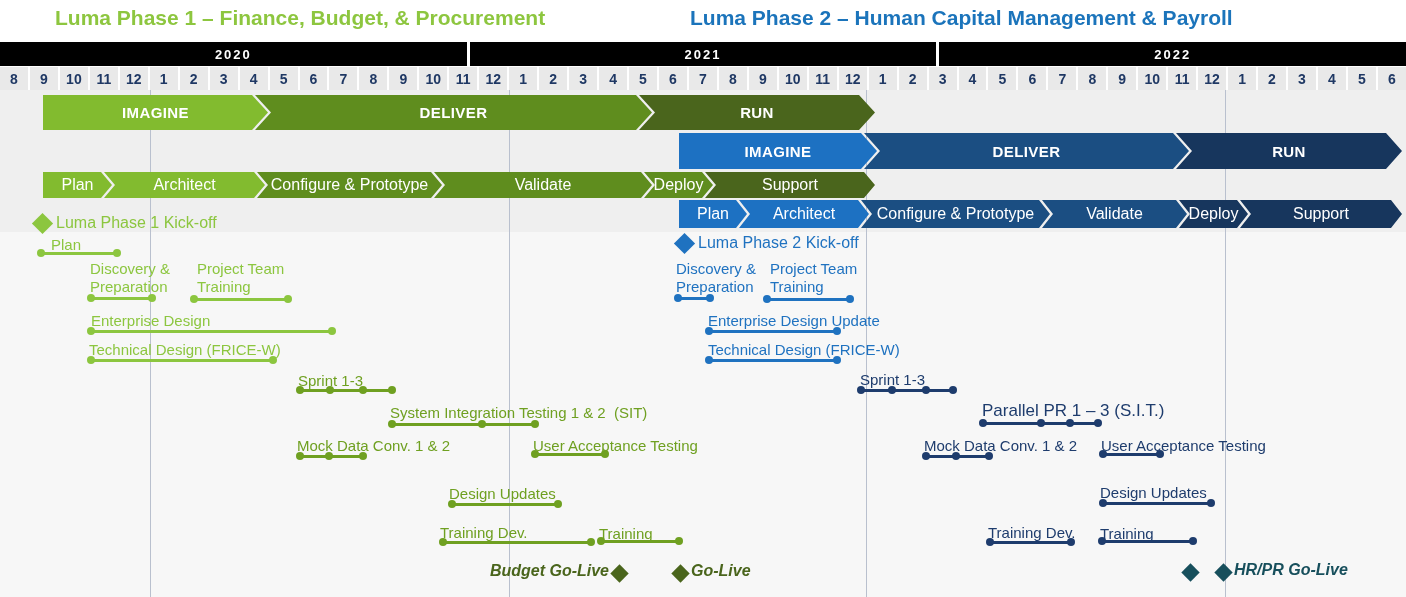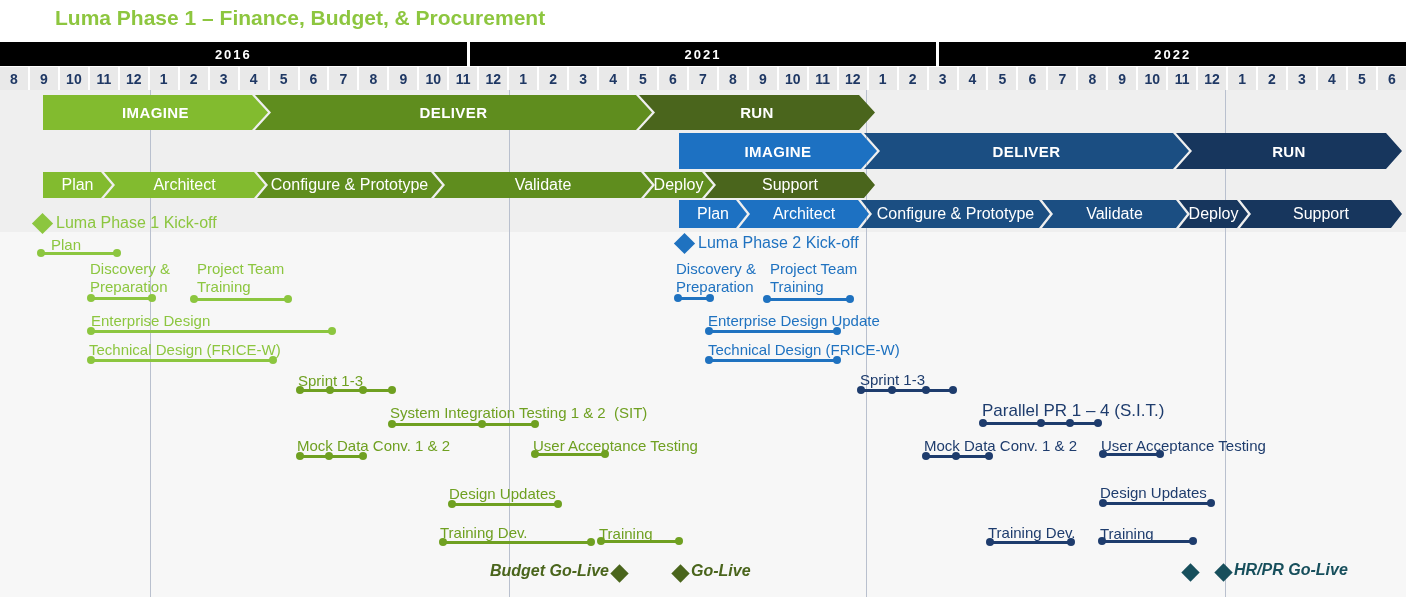--- a/index.html
+++ b/index.html
@@ -31,22 +31,23 @@
   .mslabel { position:absolute; font-size:16px; font-weight:bold; font-style:italic; white-space:nowrap; }
   .diamond { position:absolute; transform:rotate(45deg); }
 </style>
 </head>
 <body>
 
 <div id="canvas">
   <div class="strip" id="strip-rows"></div>
   <div class="strip" id="strip-tasks"></div>
   <div class="title" id="title1" style="left: 55px; color: rgb(141, 198, 63);">Luma Phase 1 – Finance, Budget, &amp; Procurement</div>
+  <div class="title" id="title2" style="left: 690px; color: rgb(27, 116, 187);">Luma Phase 2 – Human Capital Management &amp; Payroll</div>
   <div id="yearband">
-      <div class="yearcell" style="flex-grow: 12;">2016</div>
+      <div class="yearcell" style="flex-grow: 12;">2020</div>
       <div class="yearcell" style="flex-grow: 12;">2021</div>
       <div class="yearcell" style="flex-grow: 12;">2022</div>
     </div>
   <div id="monthband">
       <div class="monthcell">8</div>
       <div class="monthcell">9</div>
       <div class="monthcell">10</div>
       <div class="monthcell">11</div>
       <div class="monthcell">12</div>
       <div class="monthcell">1</div>
@@ -193,21 +194,21 @@
     <div class="tlabel" style="left: 708px; top: 341px; color: rgb(31, 114, 192);">Technical Design (FRICE-W)</div>
     <div class="tline" style="left: 709px; top: 359px; width: 128px; background: rgb(31, 114, 192);"></div>
     <div class="dot" style="left: 705px; top: 356px; background: rgb(31, 114, 192);"></div>
     <div class="dot" style="left: 833px; top: 356px; background: rgb(31, 114, 192);"></div>
     <div class="tlabel" style="left: 860px; top: 371px; color: rgb(30, 60, 109);">Sprint 1-3</div>
     <div class="tline" style="left: 861px; top: 389px; width: 92px; background: rgb(30, 60, 109);"></div>
     <div class="dot" style="left: 857px; top: 386px; background: rgb(30, 60, 109);"></div>
     <div class="dot" style="left: 888px; top: 386px; background: rgb(30, 60, 109);"></div>
     <div class="dot" style="left: 922px; top: 386px; background: rgb(30, 60, 109);"></div>
     <div class="dot" style="left: 949px; top: 386px; background: rgb(30, 60, 109);"></div>
-    <div class="tlabel" style="left: 982px; top: 401px; color: rgb(30, 60, 109); font-size: 17px;">Parallel PR 1 – 4 (S.I.T.)</div>
+    <div class="tlabel" style="left: 982px; top: 401px; color: rgb(30, 60, 109); font-size: 17px;">Parallel PR 1 – 3 (S.I.T.)</div>
     <div class="tline" style="left: 983px; top: 422px; width: 115px; background: rgb(30, 60, 109);"></div>
     <div class="dot" style="left: 979px; top: 419px; background: rgb(30, 60, 109);"></div>
     <div class="dot" style="left: 1037px; top: 419px; background: rgb(30, 60, 109);"></div>
     <div class="dot" style="left: 1066px; top: 419px; background: rgb(30, 60, 109);"></div>
     <div class="dot" style="left: 1094px; top: 419px; background: rgb(30, 60, 109);"></div>
     <div class="tlabel" style="left: 924px; top: 437px; color: rgb(30, 60, 109);">Mock Data Conv. 1 &amp; 2</div>
     <div class="tline" style="left: 926px; top: 455px; width: 63px; background: rgb(30, 60, 109);"></div>
     <div class="dot" style="left: 922px; top: 452px; background: rgb(30, 60, 109);"></div>
     <div class="dot" style="left: 952px; top: 452px; background: rgb(30, 60, 109);"></div>
     <div class="dot" style="left: 985px; top: 452px; background: rgb(30, 60, 109);"></div>

